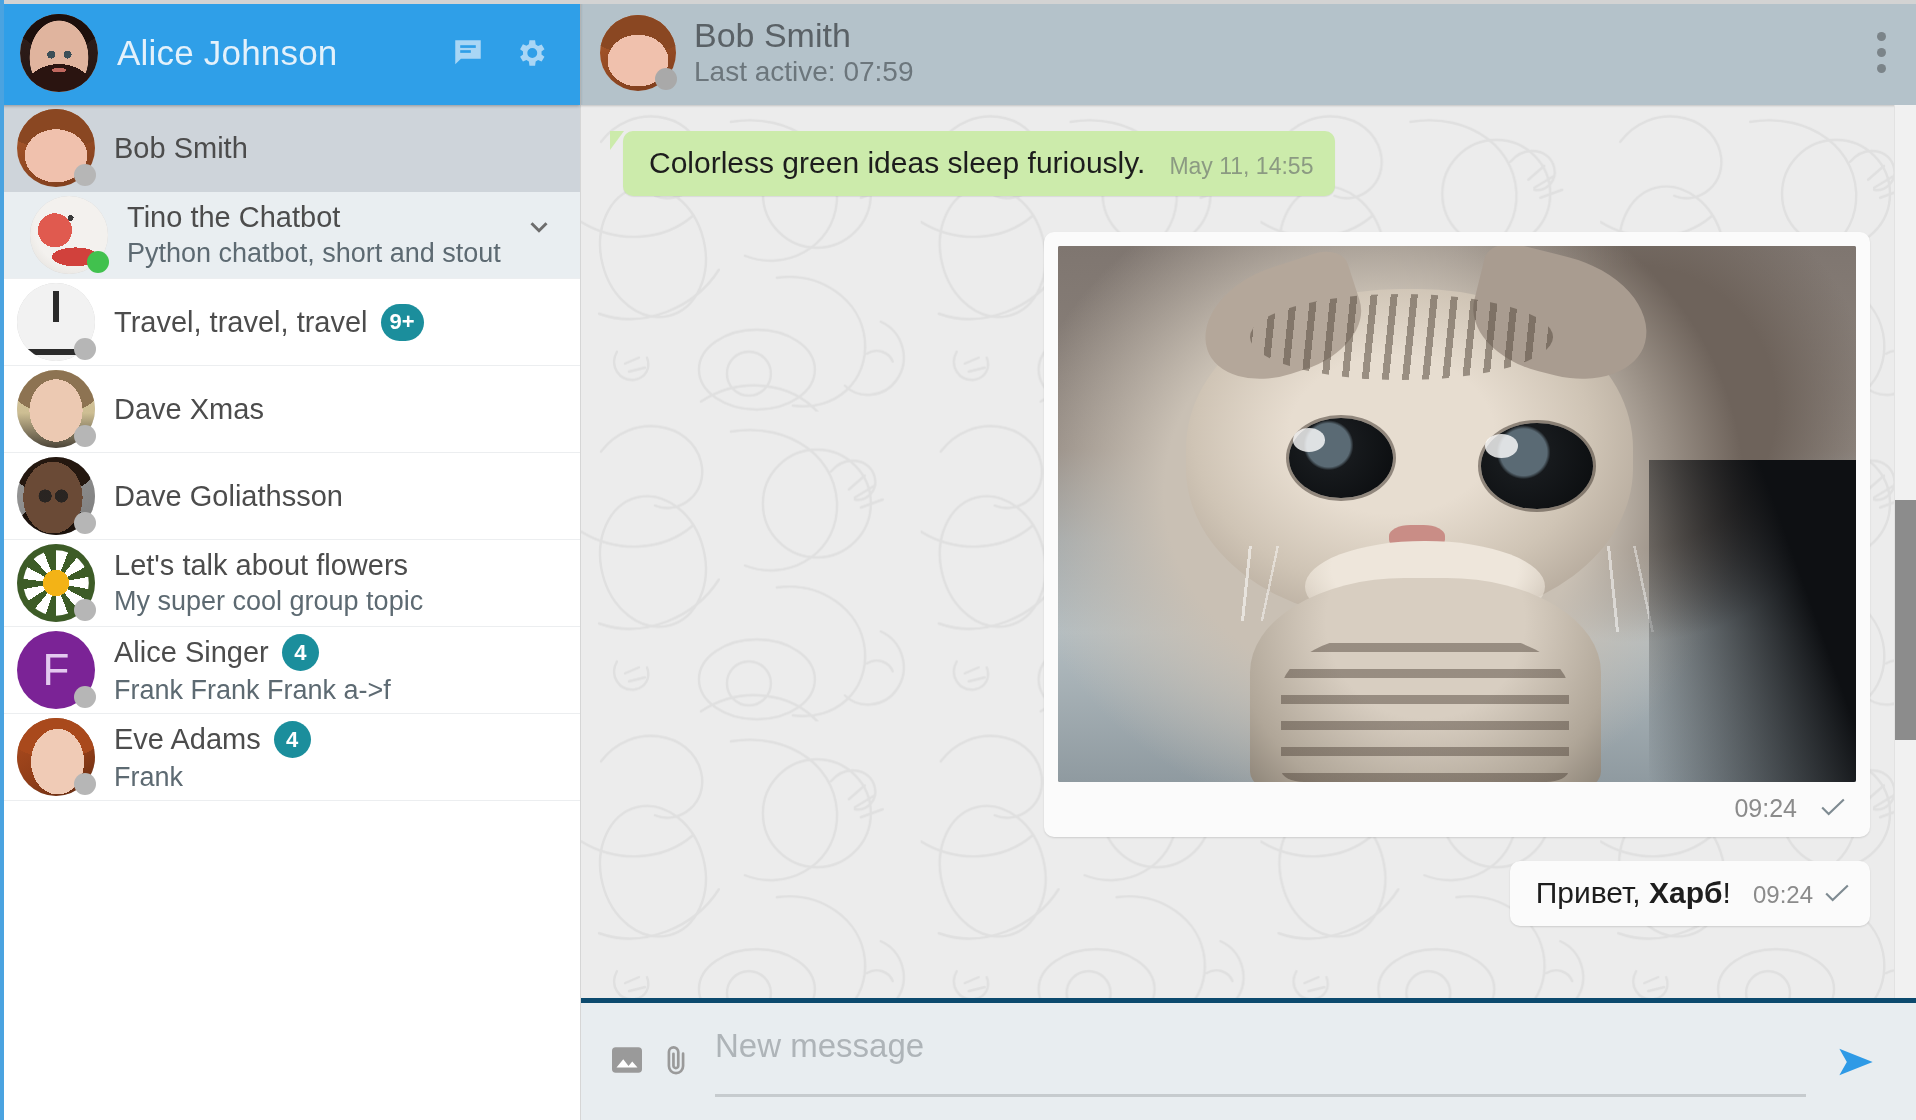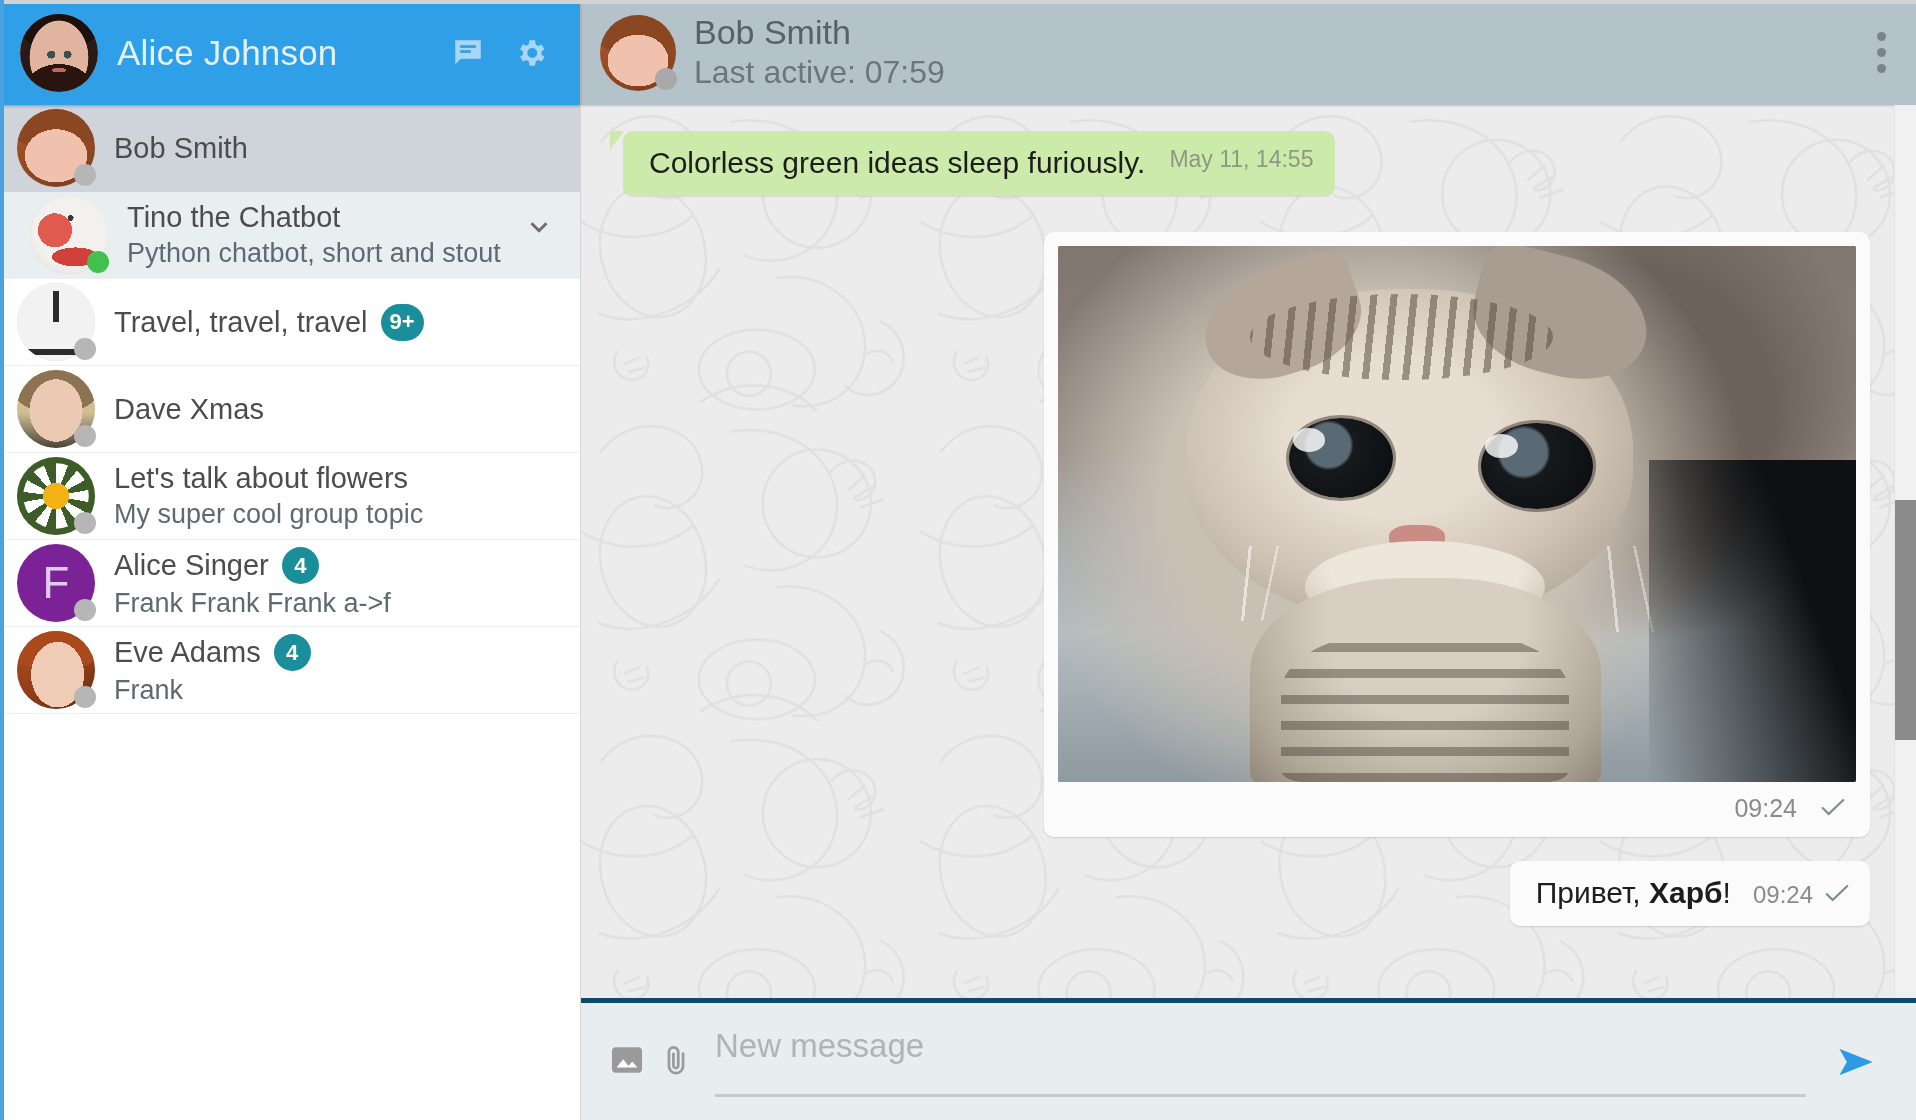--- a/index.html
+++ b/index.html
@@ -81,35 +81,35 @@
   .chat-header {
     height:105px; flex:0 0 105px; background:#b4c2ca;
     display:flex; align-items:center; padding:0 22px 0 19px;
     position:relative; z-index:4;
     box-shadow:0 1px 2px rgba(0,0,0,.18);
   }
   .chat-header .av { width:76px; height:76px; flex:0 0 76px; }
   .chat-header .av .dot { background:#a9a9a9; }
   .ch-meta { margin-left:18px; flex:1; min-width:0; }
   .ch-name { font-size:34px; color:#5a6166; line-height:1.12; }
-  .ch-status { font-size:32px; color:#6c767c; line-height:1.25; }
+  .ch-status { font-size:28px; color:#6c767c; line-height:1.25; }
   .kebab { display:flex; flex-direction:column; gap:7px; padding:10px 8px; cursor:pointer; }
   .kebab i { width:9px; height:9px; border-radius:50%; background:#7b8489; display:block; }
 
   
   .msgs {
     flex:1; position:relative; overflow:hidden;
     background-color:#ececec;
     padding:22px 0 10px 0;
   }
   .doodles { position:absolute; inset:0; opacity:.85; pointer-events:none; }
   .msgs-inner { position:relative; height:100%; padding:0 46px 0 14px; }
 
   .bubble-in {
-    display:inline-flex; align-items:flex-start;
+    display:inline-flex; align-items:flex-end;
     background:#ccebab; border-radius:10px;
     padding:15px 22px 16px 26px; position:relative;
     margin-left:28px; margin-top:4px;
     box-shadow:0 1px 1px rgba(0,0,0,.08);
   }
   .bubble-in:before {
     content:""; position:absolute; left:-13px; top:0;
     border-style:solid; border-width:0 0 19px 14px;
     border-color:transparent transparent transparent #ccebab;
   }
@@ -284,20 +284,40 @@
           </div>
           <span class="dot"></span>
         </div>
         <div class="meta">
           <div class="row-top">
             <span class="row-name">Dave Xmas</span>
           </div>
         </div>
       </div>
 
+      <div class="chat-row">
+        <div class="av">
+          <div class="pic">
+            <div style="background:linear-gradient(140deg,#9a9a9a 0%,#7d7d7d 100%)"></div>
+            <div style="background:
+               radial-gradient(ellipse 38% 46% at 46% 52%, #6a4a36 0 100%, transparent 100%),
+               radial-gradient(ellipse 50% 26% at 46% 20%, #24170f 0 100%, transparent 100%),
+               radial-gradient(ellipse 44% 22% at 46% 84%, #1c120c 0 100%, transparent 100%)"></div>
+            <div style="background:
+               radial-gradient(circle 7px at 36% 50%, rgba(30,30,30,.85) 0 92%, transparent 95%),
+               radial-gradient(circle 7px at 57% 50%, rgba(30,30,30,.85) 0 92%, transparent 95%)"></div>
+          </div>
+          <span class="dot"></span>
+        </div>
+        <div class="meta">
+          <div class="row-top">
+            <span class="row-name">Dave Goliathsson</span>
+          </div>
+        </div>
+      </div>
 
       <div class="chat-row">
         <div class="av">
           <div class="pic">
             <div style="background:radial-gradient(circle at 45% 40%, #3d5c27 0 100%, #1d2d13 100%)"></div>
             <div style="background:
                conic-gradient(from 0deg at 50% 50%,
                  #fff 0 6%, transparent 6% 11%, #fff 11% 17%, transparent 17% 22%,
                  #fff 22% 28%, transparent 28% 33%, #fff 33% 39%, transparent 39% 44%,
                  #fff 44% 50%, transparent 50% 55%, #fff 55% 61%, transparent 61% 66%,

